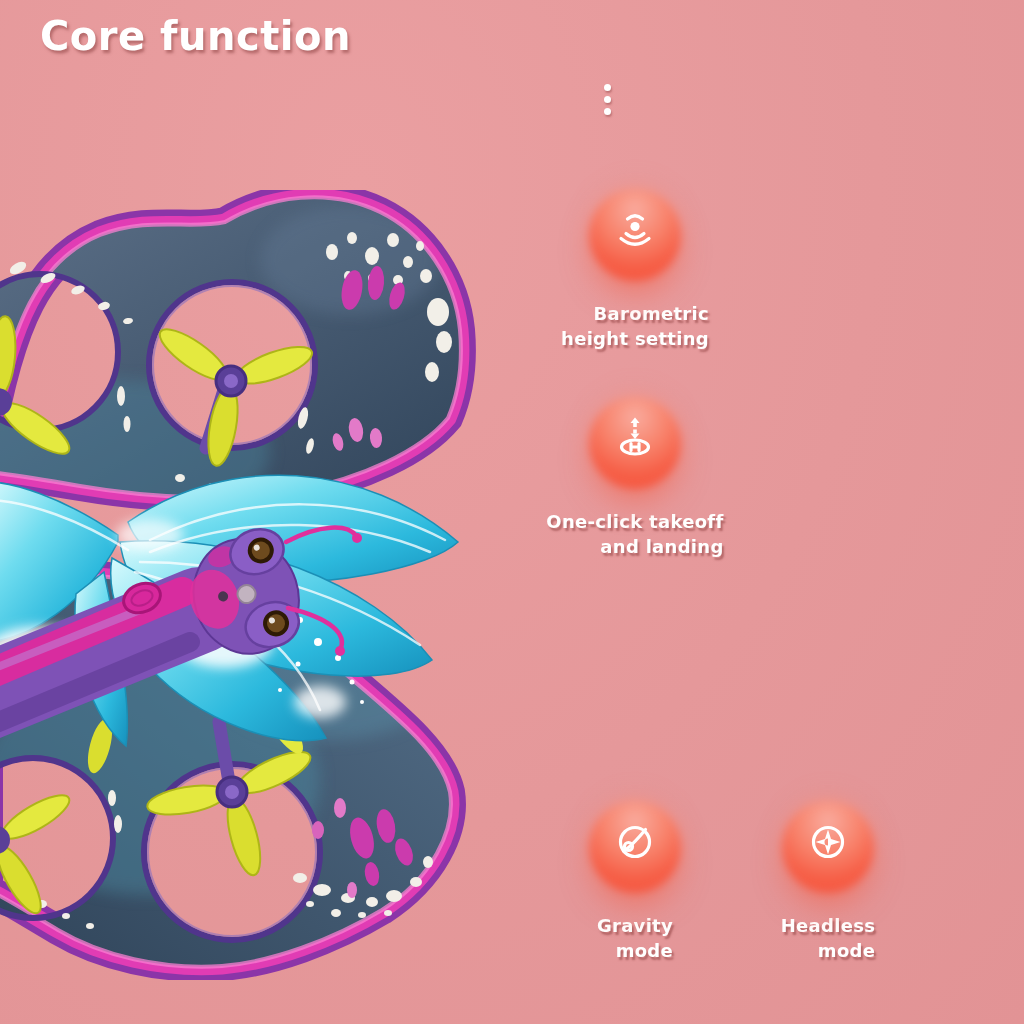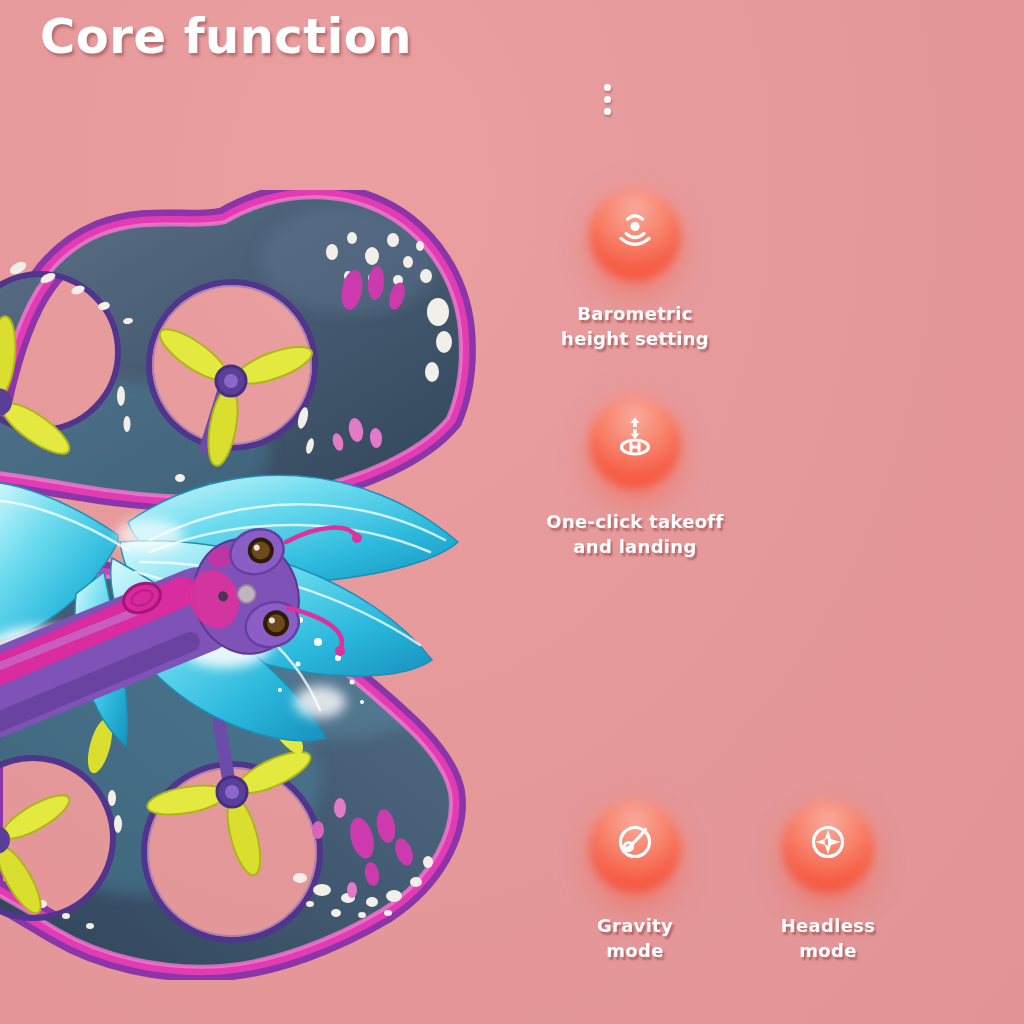--- a/index.html
+++ b/index.html
@@ -4,21 +4,21 @@
 <style>
   html,body{margin:0;padding:0;}
   .stage{
     position:relative; width:1024px; height:1024px; overflow:hidden;
     background:radial-gradient(ellipse at 35% 18%, #ea9fa1 0%, #e5989a 55%, #e29395 100%);
     font-family:"DejaVu Sans","Liberation Sans",sans-serif;
   }
   
   .title{
     position:absolute; left:40px; top:10px; color:#fff; font-weight:bold;
-    font-size:48px; line-height:52px; letter-spacing:.5px;
+    font-size:40px; line-height:52px; letter-spacing:.5px;
     text-shadow:2px 3px 3px rgba(141,66,66,.55);
   }
   .title span{display:block; white-space:nowrap;}
   .title-dots{position:absolute; left:604px; top:84px; display:flex; flex-direction:column; gap:5px;}
   .title-dots i{width:7px;height:7px;border-radius:50%;background:#fff;display:block;
     box-shadow:1px 2px 2px rgba(141,66,66,.45);}
   
   .card{position:absolute; width:190px; display:flex; flex-direction:column; align-items:center;}
   .orb-wrap{position:relative; width:92px; height:92px;}
   .orb{
@@ -26,21 +26,21 @@
     background:radial-gradient(circle at 50% 22%, #f9ab9e 0%, #f8836c 38%, #f65f47 68%, #f4503a 100%);
     filter:blur(4px);
     box-shadow:0 16px 30px -4px rgba(244,88,60,.5), 0 -4px 22px rgba(248,150,130,.35);
   }
   .icon{position:absolute; left:50%; top:45%; transform:translate(-50%,-50%); width:48px; height:48px;}
   .icon svg{width:100%; height:100%; display:block;}
   .icon path,.icon circle,.icon ellipse,.icon rect{
     stroke:#fff; stroke-width:3.2; fill:none; stroke-linecap:round; stroke-linejoin:round;}
   .icon .f{fill:#fff; stroke:none;}
   .label{
-    margin-top:20px; text-align:center; color:#fff; font-weight:bold;
+    margin-top:20px; text-align:right; color:#fff; font-weight:bold;
     font-size:18px; line-height:25px; letter-spacing:.3px;
     text-shadow:2px 3px 2px rgba(141,62,62,.55);
   }
   .label span{display:block; white-space:nowrap;}
   .label.strong{text-shadow:2px 3px 1px rgba(70,48,48,.72);}
   
   .drone{position:absolute; left:0; top:190px;}
 </style>
 </head>
 <body>

